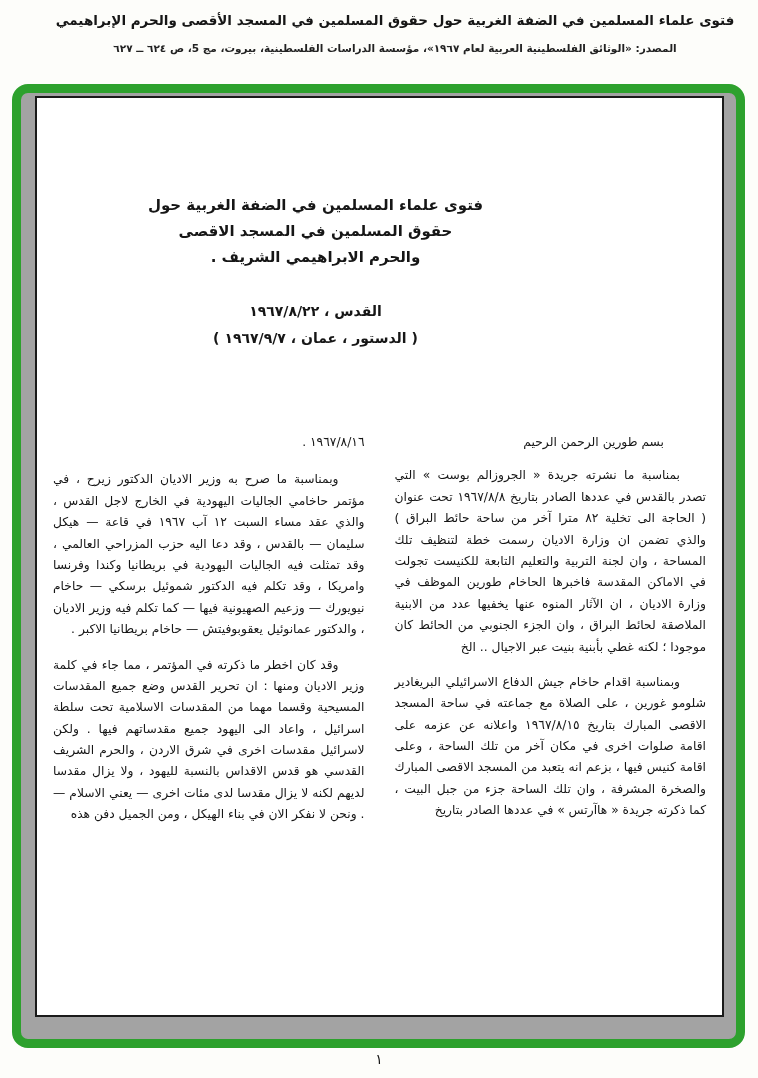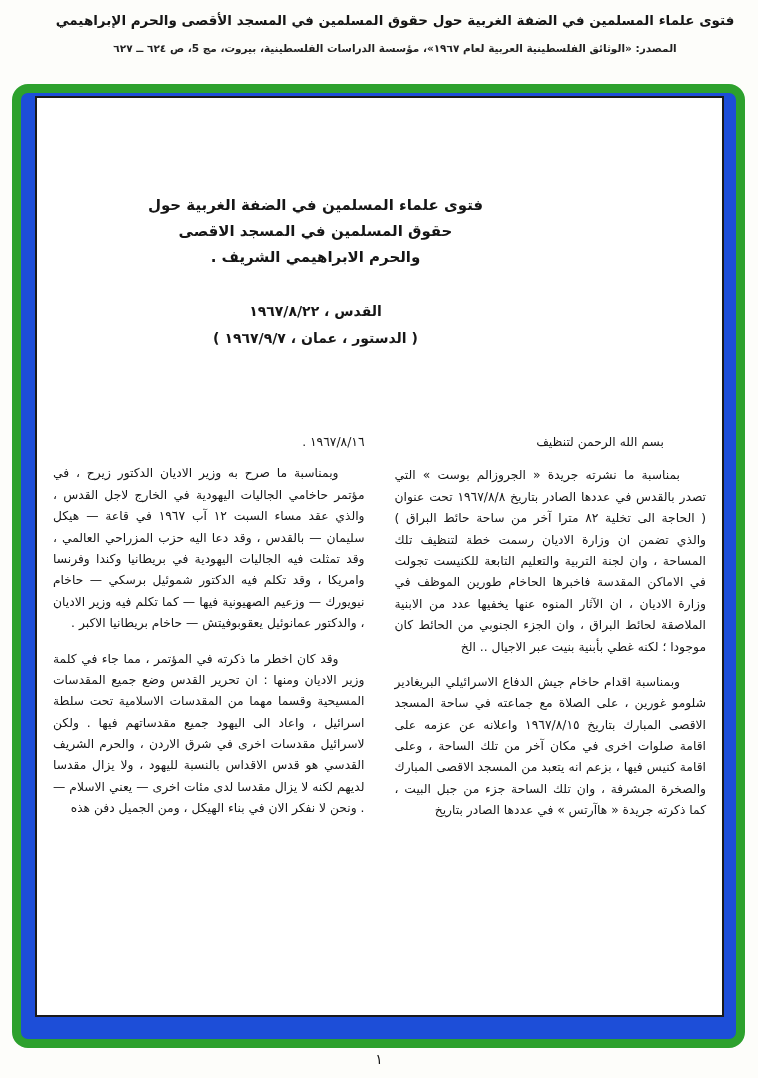--- a/index.html
+++ b/index.html
@@ -9,35 +9,35 @@
     font-family:"DejaVu Sans", sans-serif;
     color:#161616;
     position:relative;
     overflow:hidden;
   }
   .doc-header { position:absolute; top:12px; left:16px; width:100%; text-align:center; }
   .doc-header-title { font-size:13.5px; font-weight:bold; }
   .doc-header-source { margin-top:14px; font-size:10.5px; font-weight:bold; color:#222; }
   .green-frame {
     position:absolute; left:12px; top:84px; width:733px; height:964px;
-    border:9px solid #2da12d; border-radius:16px; background:#1d4ed8;
+    border:9px solid #2da12d; border-radius:16px; background:#a3a3a3;
   }
   .scan-box {
     position:absolute; top:3px; left:14px; right:12px; bottom:22px;
     border:2px solid #1a1a1a; background:#fff; padding:0 16px; overflow:hidden;
   }
   .title-block { margin-top:94px; text-align:center; transform:translateX(-64px); }
   .title-line { font-size:15px; font-weight:bold; line-height:26px; white-space:nowrap; }
   .date-block { margin-top:28px; text-align:center; transform:translateX(-64px); }
   .date-line { font-size:14px; font-weight:bold; line-height:27px; white-space:nowrap; }
   .columns { display:flex; gap:30px; margin-top:80px; }
   .col { flex:1; font-size:12.3px; line-height:1.74; text-align:justify; }
   .para { text-indent:26px; margin-bottom:14px; }
   .basmala { text-indent:42px; margin-bottom:12px; }
-  .continuation { text-indent:0; margin-bottom:10px; }
+  .continuation { text-indent:0; margin-bottom:16px; }
   .page-number { position:absolute; top:1051px; left:0; width:100%; text-align:center; font-size:14px; }
 </style>
 </head>
 <body>
 
 <div class="page">
 
   <header class="doc-header">
     <div class="doc-header-title" dir="rtl">فتوى علماء المسلمين في الضفة الغربية حول حقوق المسلمين في المسجد الأقصى والحرم الإبراهيمي</div>
     <div class="doc-header-source" dir="rtl">المصدر: «الوثائق الفلسطينية العربية لعام ١٩٦٧»، مؤسسة الدراسات الفلسطينية، بيروت، مج 5، ص ٦٢٤ ــ ٦٢٧</div>
@@ -53,21 +53,21 @@
       </div>
 
       <div class="date-block" dir="rtl">
         <div class="date-line">القدس ، ١٩٦٧/٨/٢٢</div>
         <div class="date-line">( الدستور ، عمان ، ١٩٦٧/٩/٧ )</div>
       </div>
 
       <div class="columns" dir="rtl">
 
         <div class="col">
-          <p class="basmala">بسم الله الرحمن لتنظيف</p>
+          <p class="basmala">بسم طورين الرحمن الرحيم</p>
           <p class="para">بمناسبة ما نشرته جريدة « الجروزالم بوست » التي تصدر بالقدس في عددها الصادر بتاريخ ١٩٦٧/٨/٨ تحت عنوان ( الحاجة الى تخلية ٨٢ مترا آخر من ساحة حائط البراق ) والذي تضمن ان وزارة الاديان رسمت خطة لتنظيف تلك المساحة ، وان لجنة التربية والتعليم التابعة للكنيست تجولت في الاماكن المقدسة فاخبرها الحاخام طورين الموظف في وزارة الاديان ، ان الآثار المنوه عنها يخفيها عدد من الابنية الملاصقة لحائط البراق ، وان الجزء الجنوبي من الحائط كان موجودا ؛ لكنه غطي بأبنية بنيت عبر الاجيال .. الخ</p>
           <p class="para">وبمناسبة اقدام حاخام جيش الدفاع الاسرائيلي البريغادير شلومو غورين ، على الصلاة مع جماعته في ساحة المسجد الاقصى المبارك بتاريخ ١٩٦٧/٨/١٥ واعلانه عن عزمه على اقامة صلوات اخرى في مكان آخر من تلك الساحة ، وعلى اقامة كنيس فيها ، بزعم انه يتعبد من المسجد الاقصى المبارك والصخرة المشرفة ، وان تلك الساحة جزء من جبل البيت ، كما ذكرته جريدة « هاآرتس » في عددها الصادر بتاريخ</p>
         </div>
 
         <div class="col">
           <p class="para continuation">١٩٦٧/٨/١٦ .</p>
           <p class="para">وبمناسبة ما صرح به وزير الاديان الدكتور زيرح ، في مؤتمر حاخامي الجاليات اليهودية في الخارج لاجل القدس ، والذي عقد مساء السبت ١٢ آب ١٩٦٧ في قاعة — هيكل سليمان — بالقدس ، وقد دعا اليه حزب المزراحي العالمي ، وقد تمثلت فيه الجاليات اليهودية في بريطانيا وكندا وفرنسا وامريكا ، وقد تكلم فيه الدكتور شموئيل برسكي — حاخام نيويورك — وزعيم الصهيونية فيها — كما تكلم فيه وزير الاديان ، والدكتور عمانوئيل يعقوبوفيتش — حاخام بريطانيا الاكبر .</p>
           <p class="para">وقد كان اخطر ما ذكرته في المؤتمر ، مما جاء في كلمة وزير الاديان ومنها : ان تحرير القدس وضع جميع المقدسات المسيحية وقسما مهما من المقدسات الاسلامية تحت سلطة اسرائيل ، واعاد الى اليهود جميع مقدساتهم فيها . ولكن لاسرائيل مقدسات اخرى في شرق الاردن ، والحرم الشريف القدسي هو قدس الاقداس بالنسبة لليهود ، ولا يزال مقدسا لديهم لكنه لا يزال مقدسا لدى مئات اخرى — يعني الاسلام — . ونحن لا نفكر الان في بناء الهيكل ، ومن الجميل دفن هذه</p>
         </div>
 

